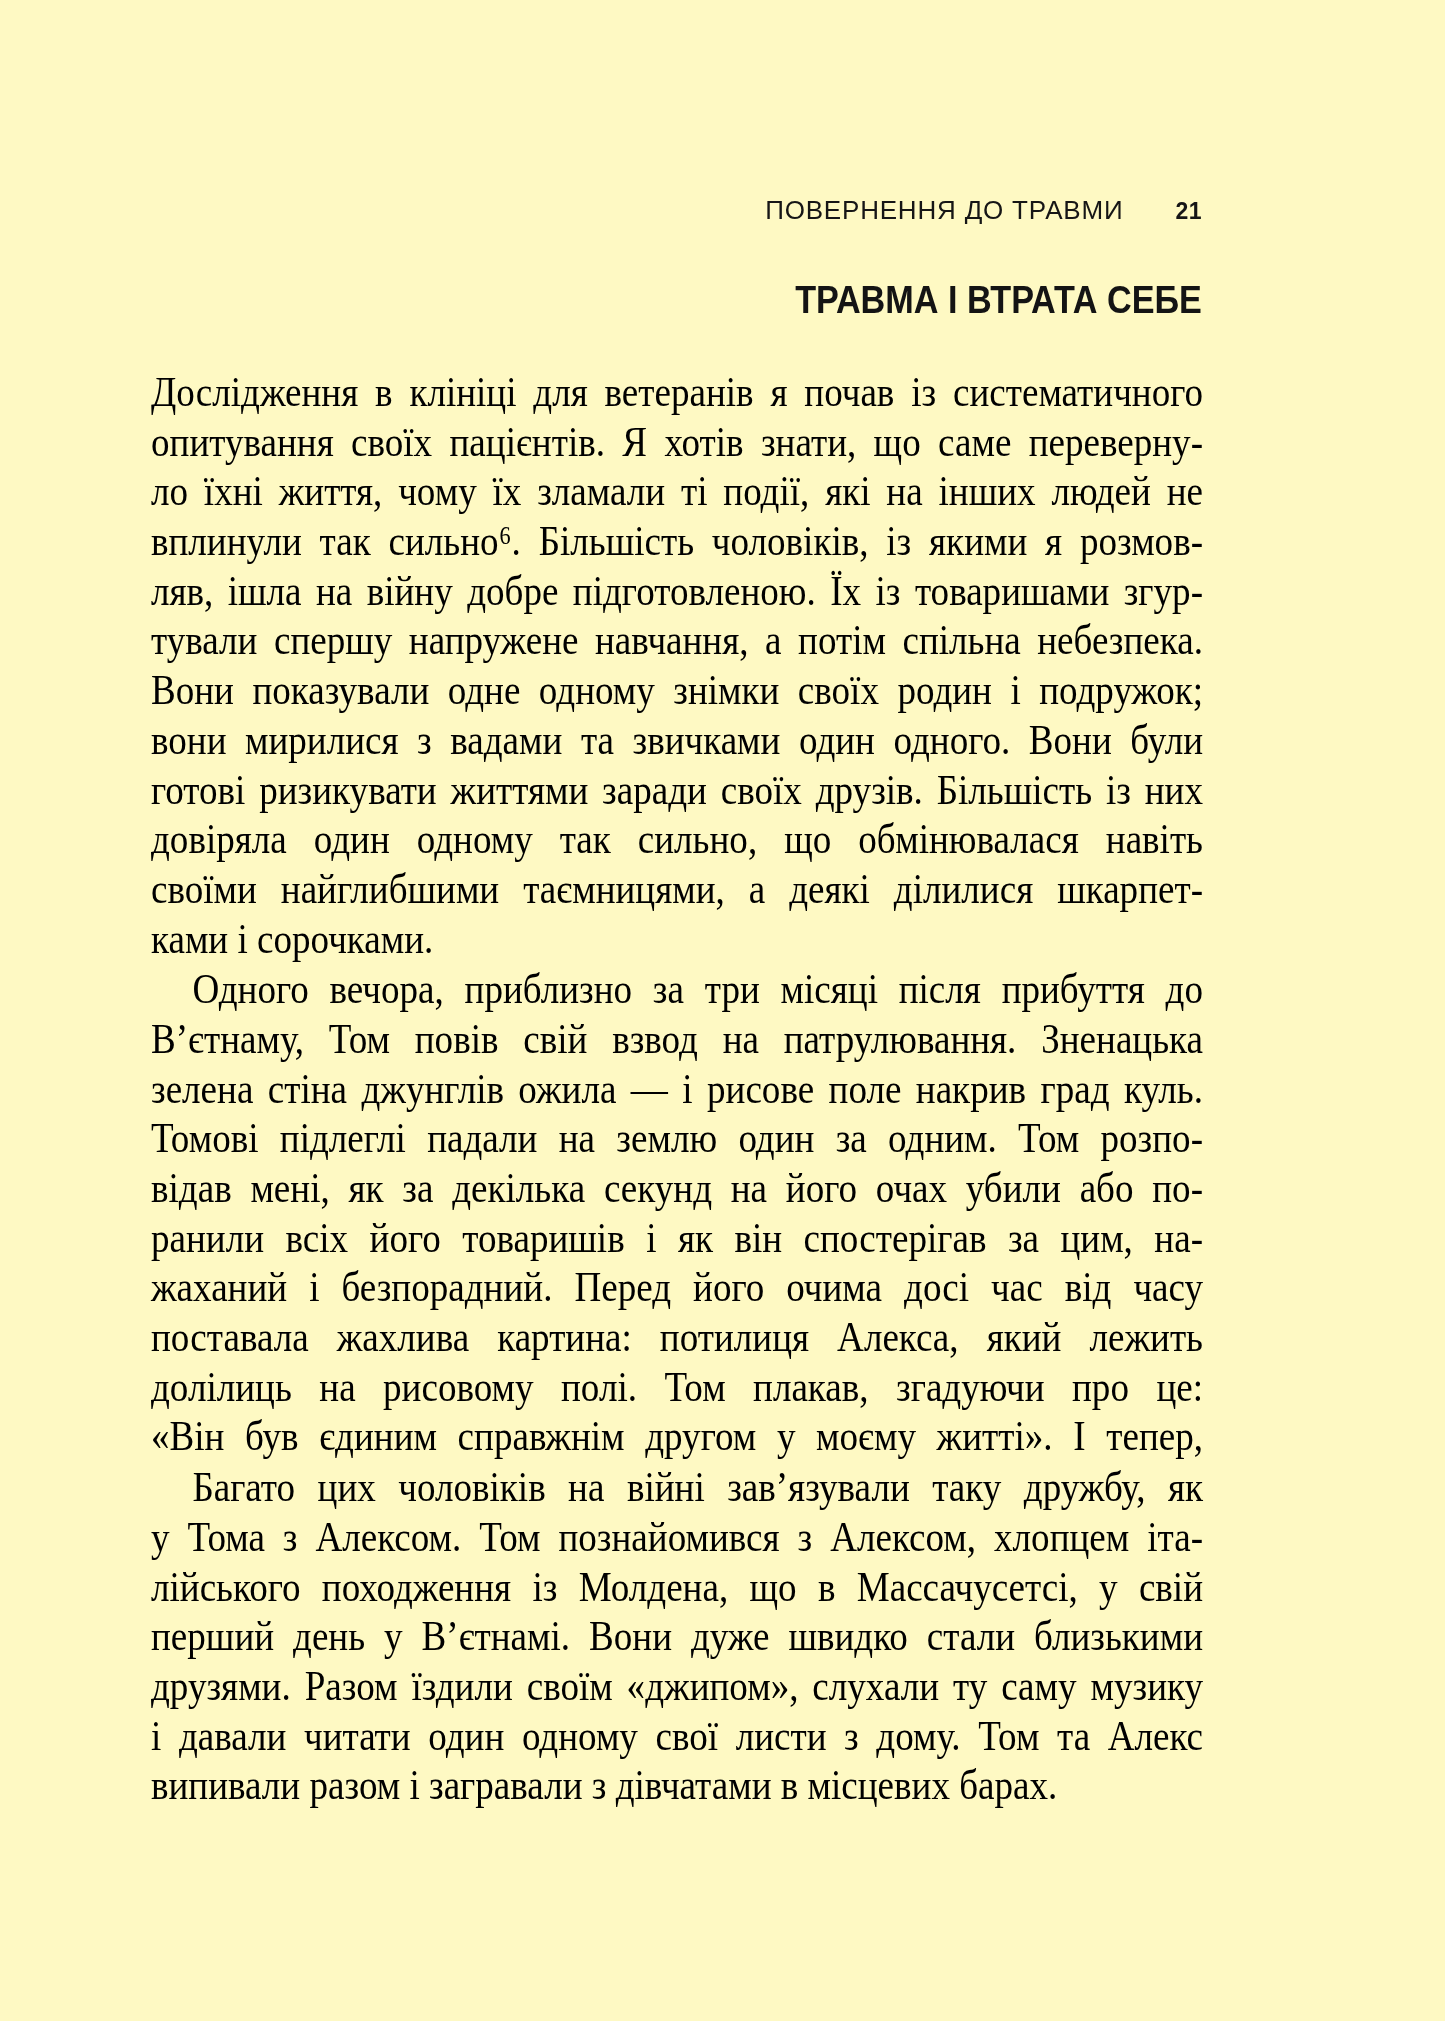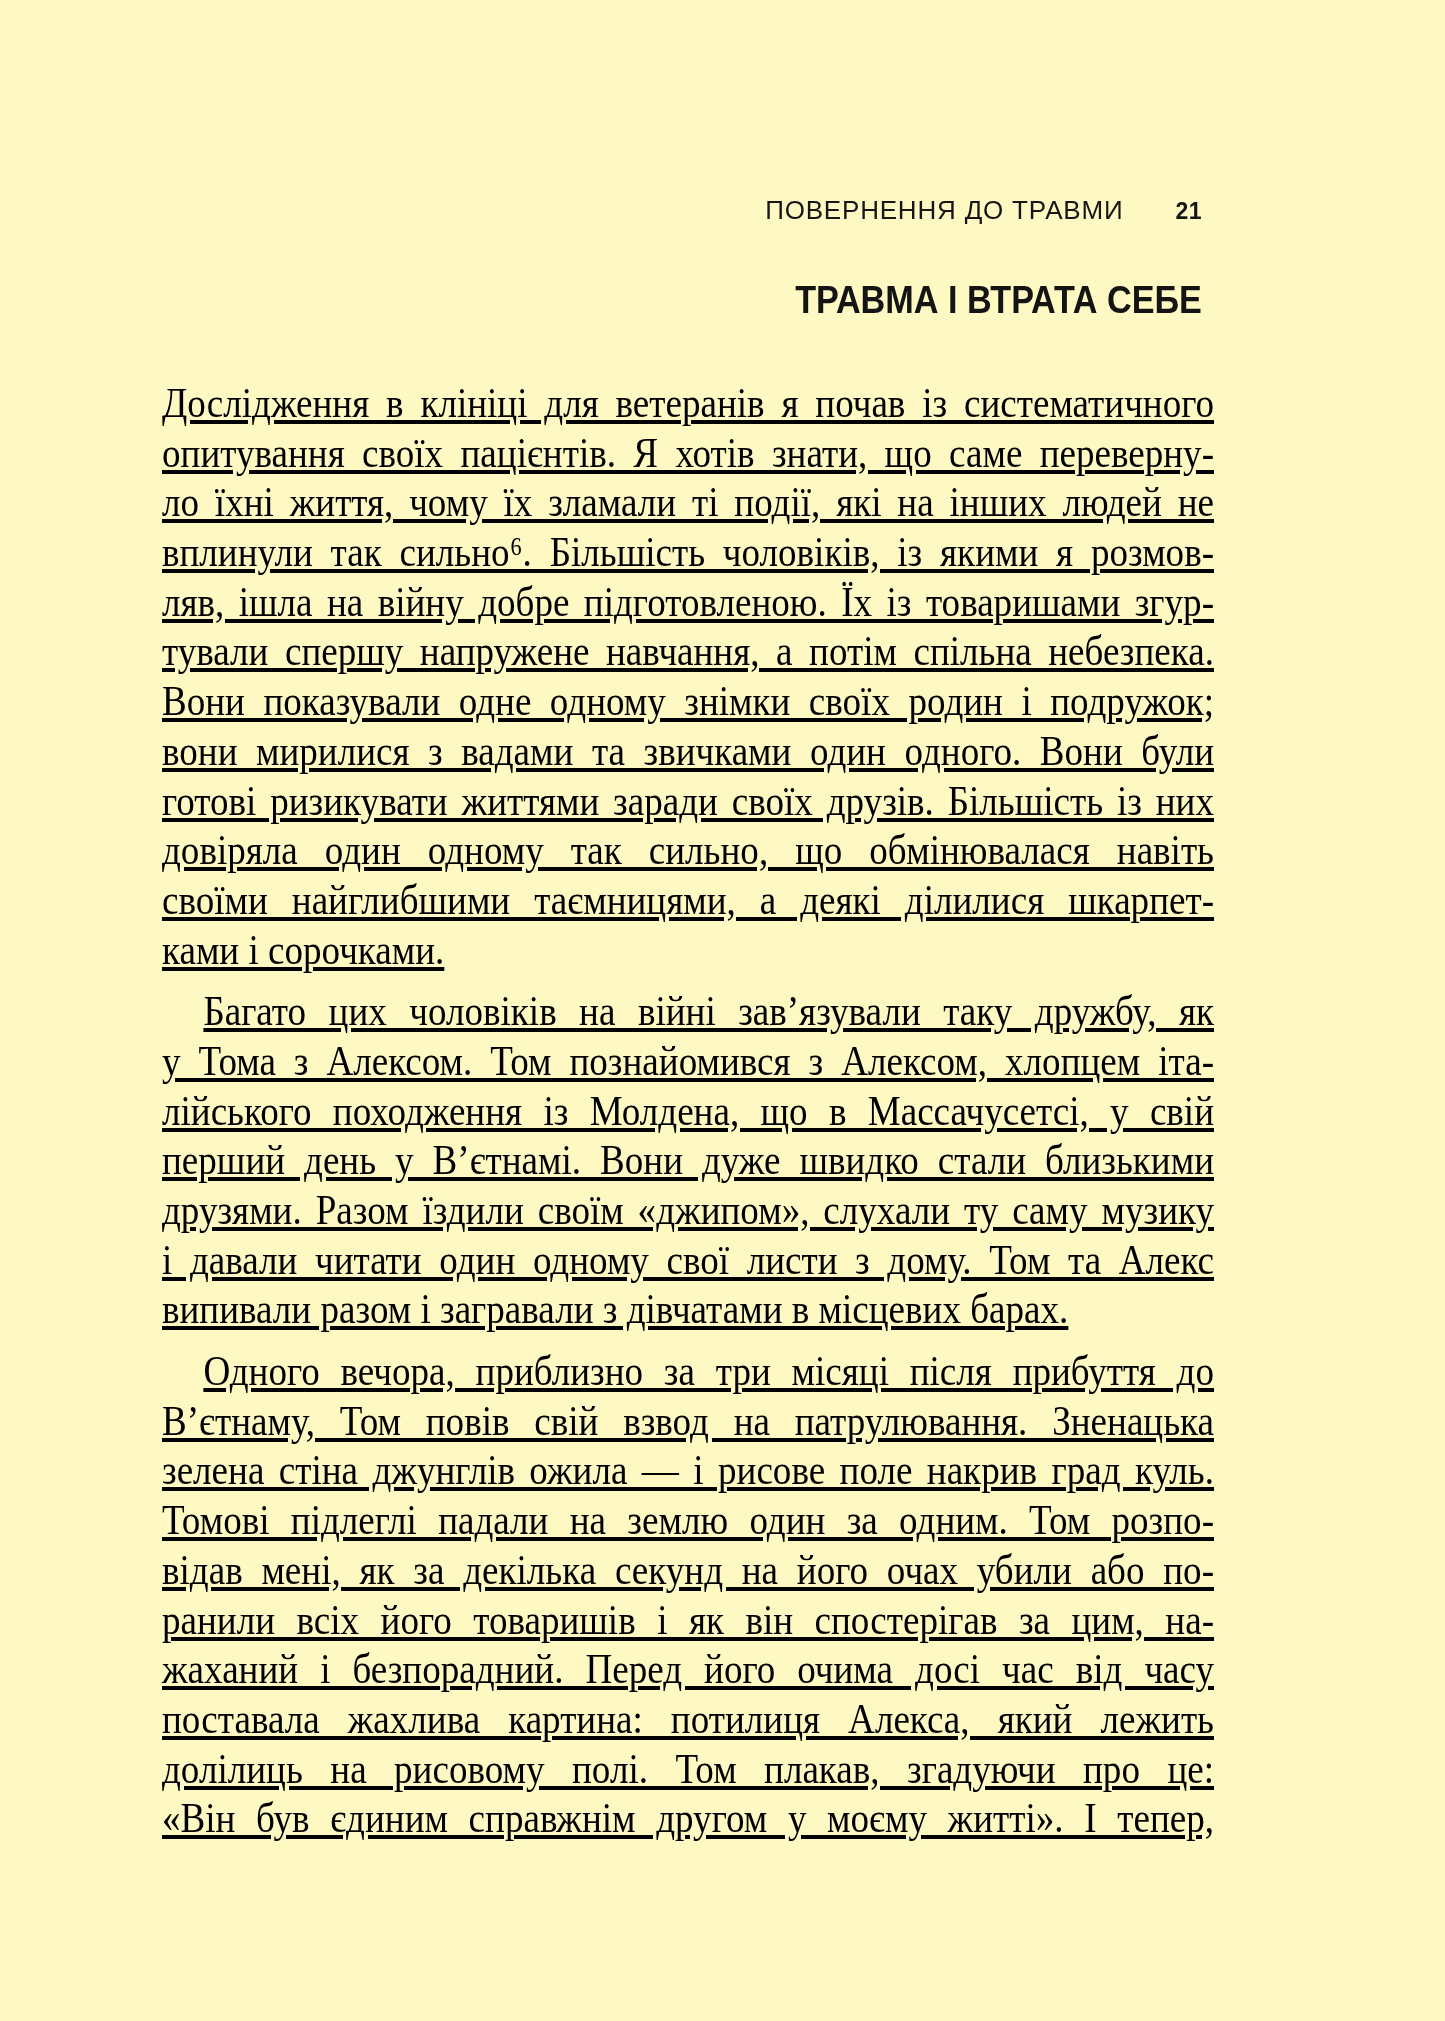--- a/index.html
+++ b/index.html
@@ -44,21 +44,21 @@
   }
   .body-text {
     position: absolute;
     left: 150px;
     top: 366px;
     width: 1052px;
     font-family: "Liberation Serif", "DejaVu Serif", serif;
     font-size: 43px;
     color: #000000;
   }
-  .paragraph { margin: 12px; padding: 0; text-decoration: underline; }
+  .paragraph { margin: 1px; padding: 0; }
   .line {
     width: 1220px;
     height: 49.7px;
     line-height: 49.7px;
     transform: scaleX(0.8623);
     transform-origin: 0 0;
     text-align: justify;
     text-align-last: justify;
     text-justify: inter-word;
     white-space: normal;
@@ -91,35 +91,35 @@
         <div class="line">ляв, ішла на війну добре підготовленою. Їх із товаришами згур-</div>
         <div class="line">тували спершу напружене навчання, а потім спільна небезпека.</div>
         <div class="line">Вони показували одне одному знімки своїх родин і подружок;</div>
         <div class="line">вони мирилися з вадами та звичками один одного. Вони були</div>
         <div class="line">готові ризикувати життями заради своїх друзів. Більшість із них</div>
         <div class="line">довіряла один одному так сильно, що обмінювалася навіть</div>
         <div class="line">своїми найглибшими таємницями, а деякі ділилися шкарпет-</div>
         <div class="line noj">ками і сорочками.</div>
       </div>
       <div class="paragraph">
-        <div class="line ind">Багато цих чоловіків на війні зав’язували таку дружбу, як</div>
-        <div class="line">у Тома з Алексом. Том познайомився з Алексом, хлопцем іта-</div>
-        <div class="line">лійського походження із Молдена, що в Массачусетсі, у свій</div>
-        <div class="line">перший день у В’єтнамі. Вони дуже швидко стали близькими</div>
-        <div class="line">друзями. Разом їздили своїм «джипом», слухали ту саму музику</div>
-        <div class="line">і давали читати один одному свої листи з дому. Том та Алекс</div>
-        <div class="line noj">випивали разом і загравали з дівчатами в місцевих барах.</div>
-      </div>
-      <div class="paragraph">
         <div class="line ind">Одного вечора, приблизно за три місяці після прибуття до</div>
         <div class="line">В’єтнаму, Том повів свій взвод на патрулювання. Зненацька</div>
         <div class="line">зелена стіна джунглів ожила — і рисове поле накрив град куль.</div>
         <div class="line">Томові підлеглі падали на землю один за одним. Том розпо-</div>
         <div class="line">відав мені, як за декілька секунд на його очах убили або по-</div>
         <div class="line">ранили всіх його товаришів і як він спостерігав за цим, на-</div>
         <div class="line">жаханий і безпорадний. Перед його очима досі час від часу</div>
         <div class="line">поставала жахлива картина: потилиця Алекса, який лежить</div>
         <div class="line">долілиць на рисовому полі. Том плакав, згадуючи про це:</div>
         <div class="line">«Він був єдиним справжнім другом у моєму житті». І тепер,</div>
       </div>
+      <div class="paragraph">
+        <div class="line ind">Багато цих чоловіків на війні зав’язували таку дружбу, як</div>
+        <div class="line">у Тома з Алексом. Том познайомився з Алексом, хлопцем іта-</div>
+        <div class="line">лійського походження із Молдена, що в Массачусетсі, у свій</div>
+        <div class="line">перший день у В’єтнамі. Вони дуже швидко стали близькими</div>
+        <div class="line">друзями. Разом їздили своїм «джипом», слухали ту саму музику</div>
+        <div class="line">і давали читати один одному свої листи з дому. Том та Алекс</div>
+        <div class="line noj">випивали разом і загравали з дівчатами в місцевих барах.</div>
+      </div>
     </div>
 
 </div>
 
 </body></html>

